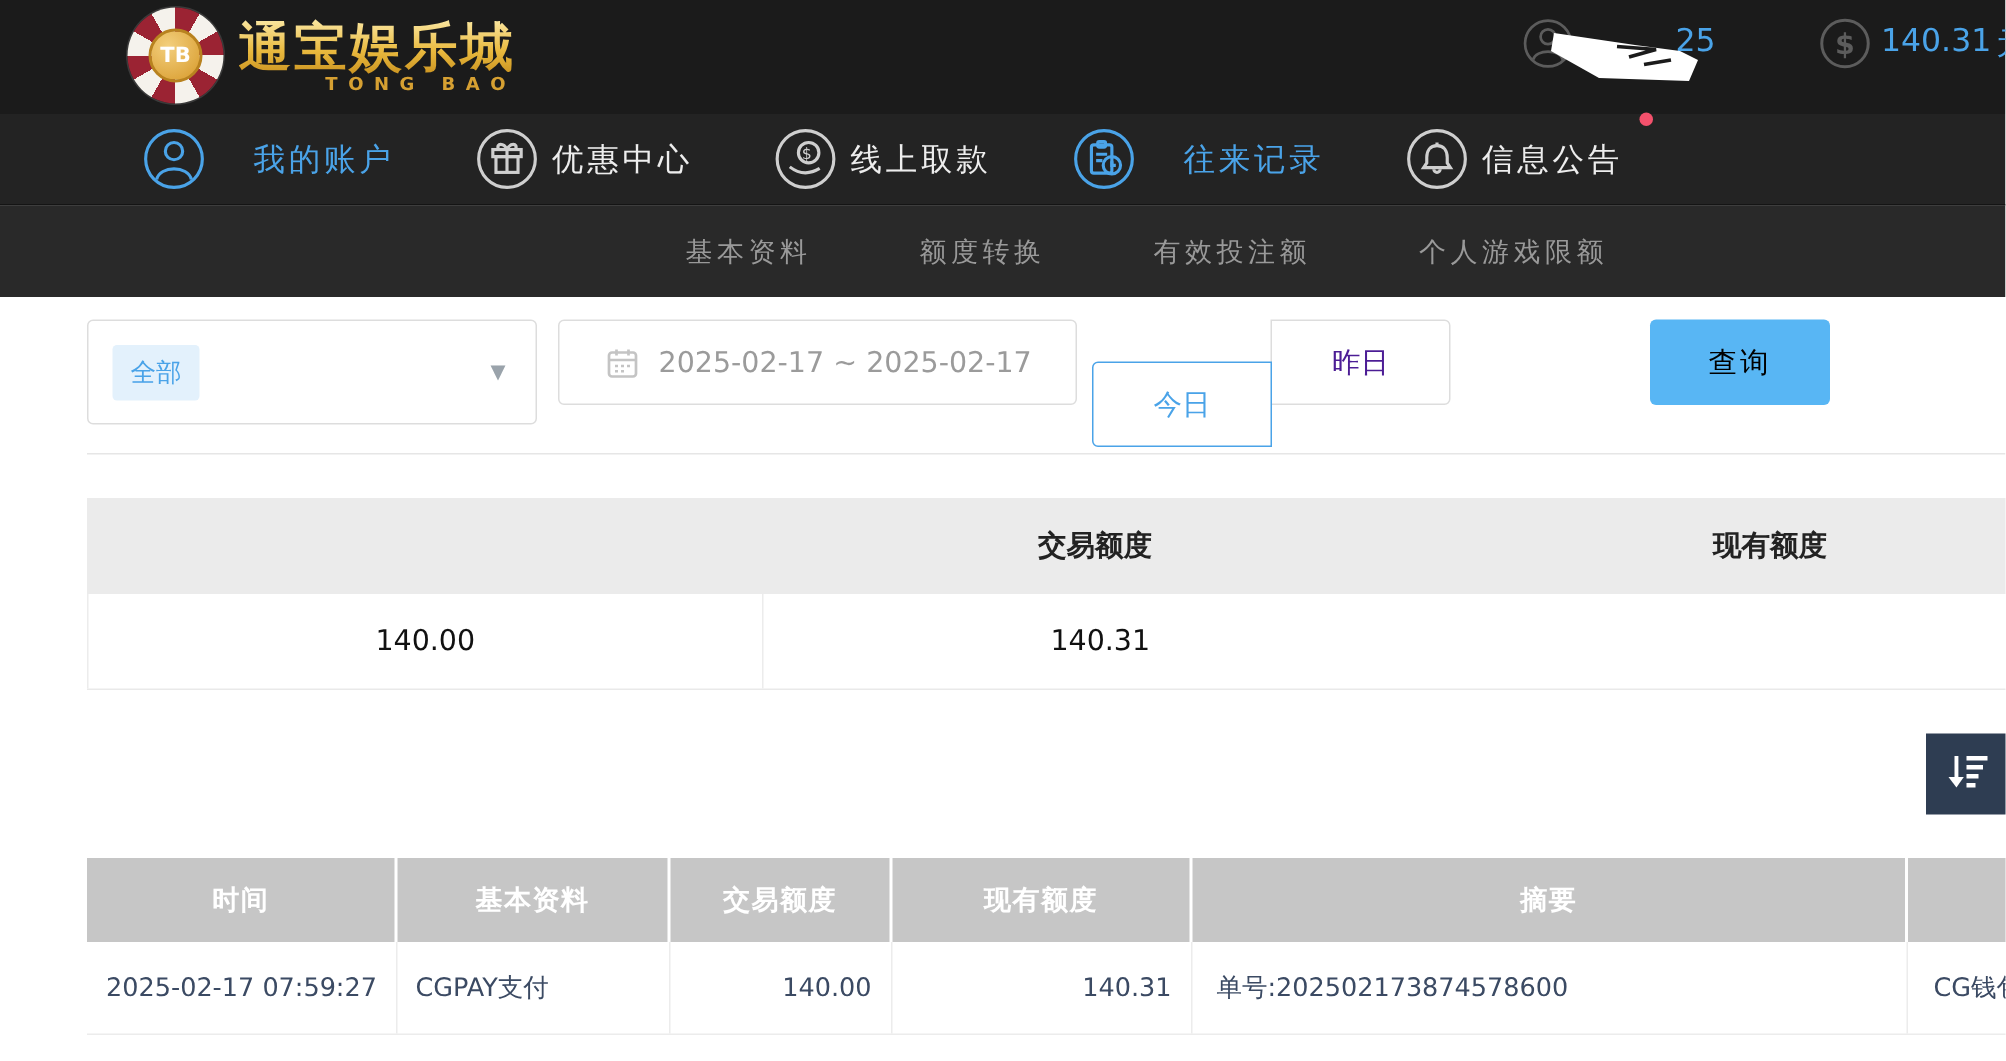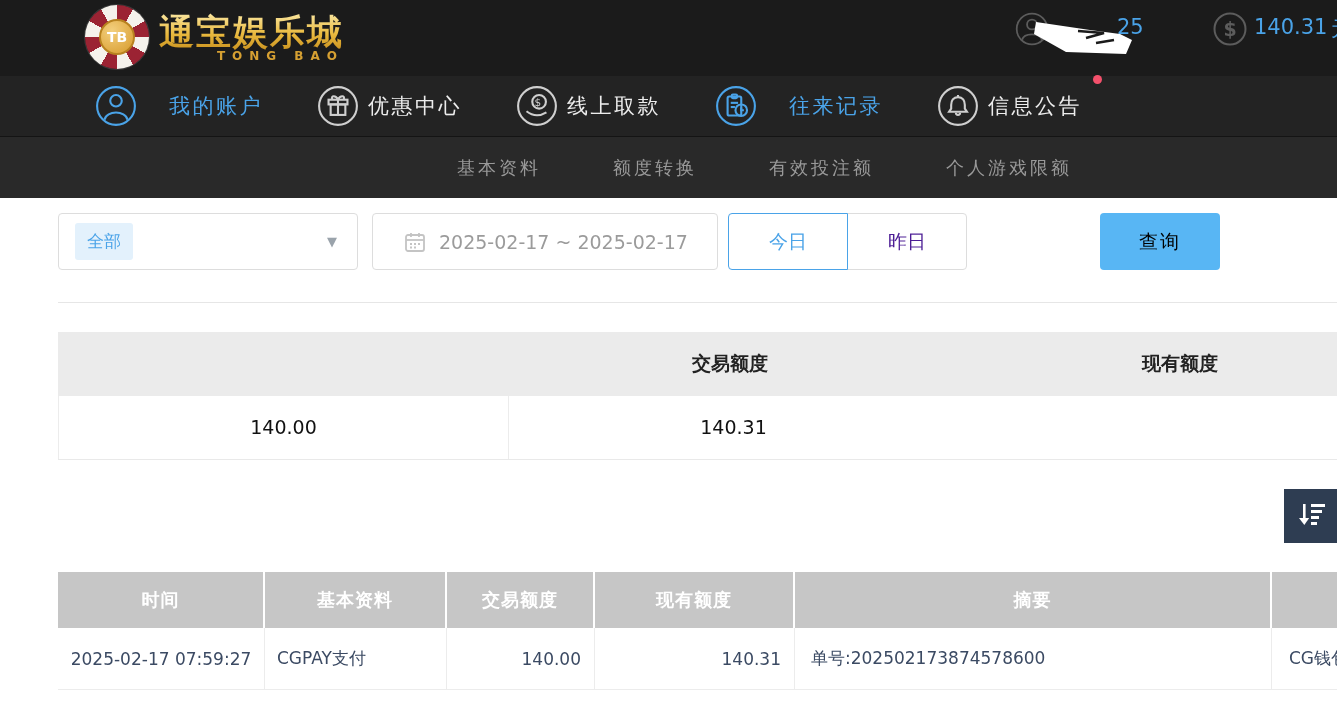--- a/index.html
+++ b/index.html
@@ -42,34 +42,34 @@
   .nav-item.active svg { color:var(--accent,#4aa3e8); }
   .badge-dot { position:absolute; right:-20px; top:-10px; width:9px; height:9px; border-radius:50%;
     background:var(--notification-dot,#f4516c); }
 
   
   .subnav { position:absolute; left:0; top:137px; width:1337px; height:61px; background:var(--subnav-bg,#292929);
     display:flex; align-items:center; padding-left:457px; gap:72px; }
   .subnav-item { color:#999; font-size:18px; letter-spacing:3px; cursor:pointer; white-space:nowrap; }
 
   
-  .select-box { position:absolute; left:58px; top:213px; width:300px; height:57px;
+  .select-box { position:absolute; left:58px; top:213px; width:300px; height:70px;
     border:1px solid #ddd; border-radius:4px; background:#fff; display:flex; align-items:center;
     padding:0 20px 0 16px; cursor:pointer; }
   .type-tag { background:#e3f1fc; color:var(--accent,#4aa3e8); font-size:17px; padding:7px 12px; border-radius:3px; }
   .caret { margin-left:auto; color:#9aa3ab; font-size:13px; }
   .date-box { position:absolute; left:372px; top:213px; width:346px; height:57px;
     border:1px solid #ddd; border-radius:4px; background:#fff; display:flex; align-items:center;
     gap:13px; padding-left:31px; cursor:pointer; }
   .date-box .cal { color:#c4c4c4; }
   .date-text { color:#9b9b9b; font-size:19px; }
   .btn-group { position:absolute; left:728px; top:213px; display:flex; }
   .qbtn { width:120px; height:57px; background:#fff; border:1px solid #ddd; color:#4c1d95;
     font-size:19px; display:flex; align-items:center; justify-content:center; cursor:pointer; margin-left:-1px; }
-  .qbtn:first-child { margin-left:0; border-radius:4px 0 0 4px; }
+  .qbtn:first-child { margin-left:0; border-radius:4px 0 0 4px;margin-top:28px; }
   .qbtn:last-child { border-radius:0 4px 4px 0; }
   .qbtn.active { border-color:var(--accent,#55b3f0); color:var(--accent,#4aa9ed); z-index:2; }
   .query-btn { position:absolute; left:1100px; top:213px; width:120px; height:57px;
     background:var(--query-button,#58b6f4); color:#000000; font-size:19px; letter-spacing:2px;
     border:none; border-radius:4px; cursor:pointer; }
 
   .hr-divider { position:absolute; left:58px; top:302px; width:1279px; height:1px; background:#e6e6e6; }
 
   
   .sum-table { position:absolute; left:58px; top:332px; width:1347px; }

